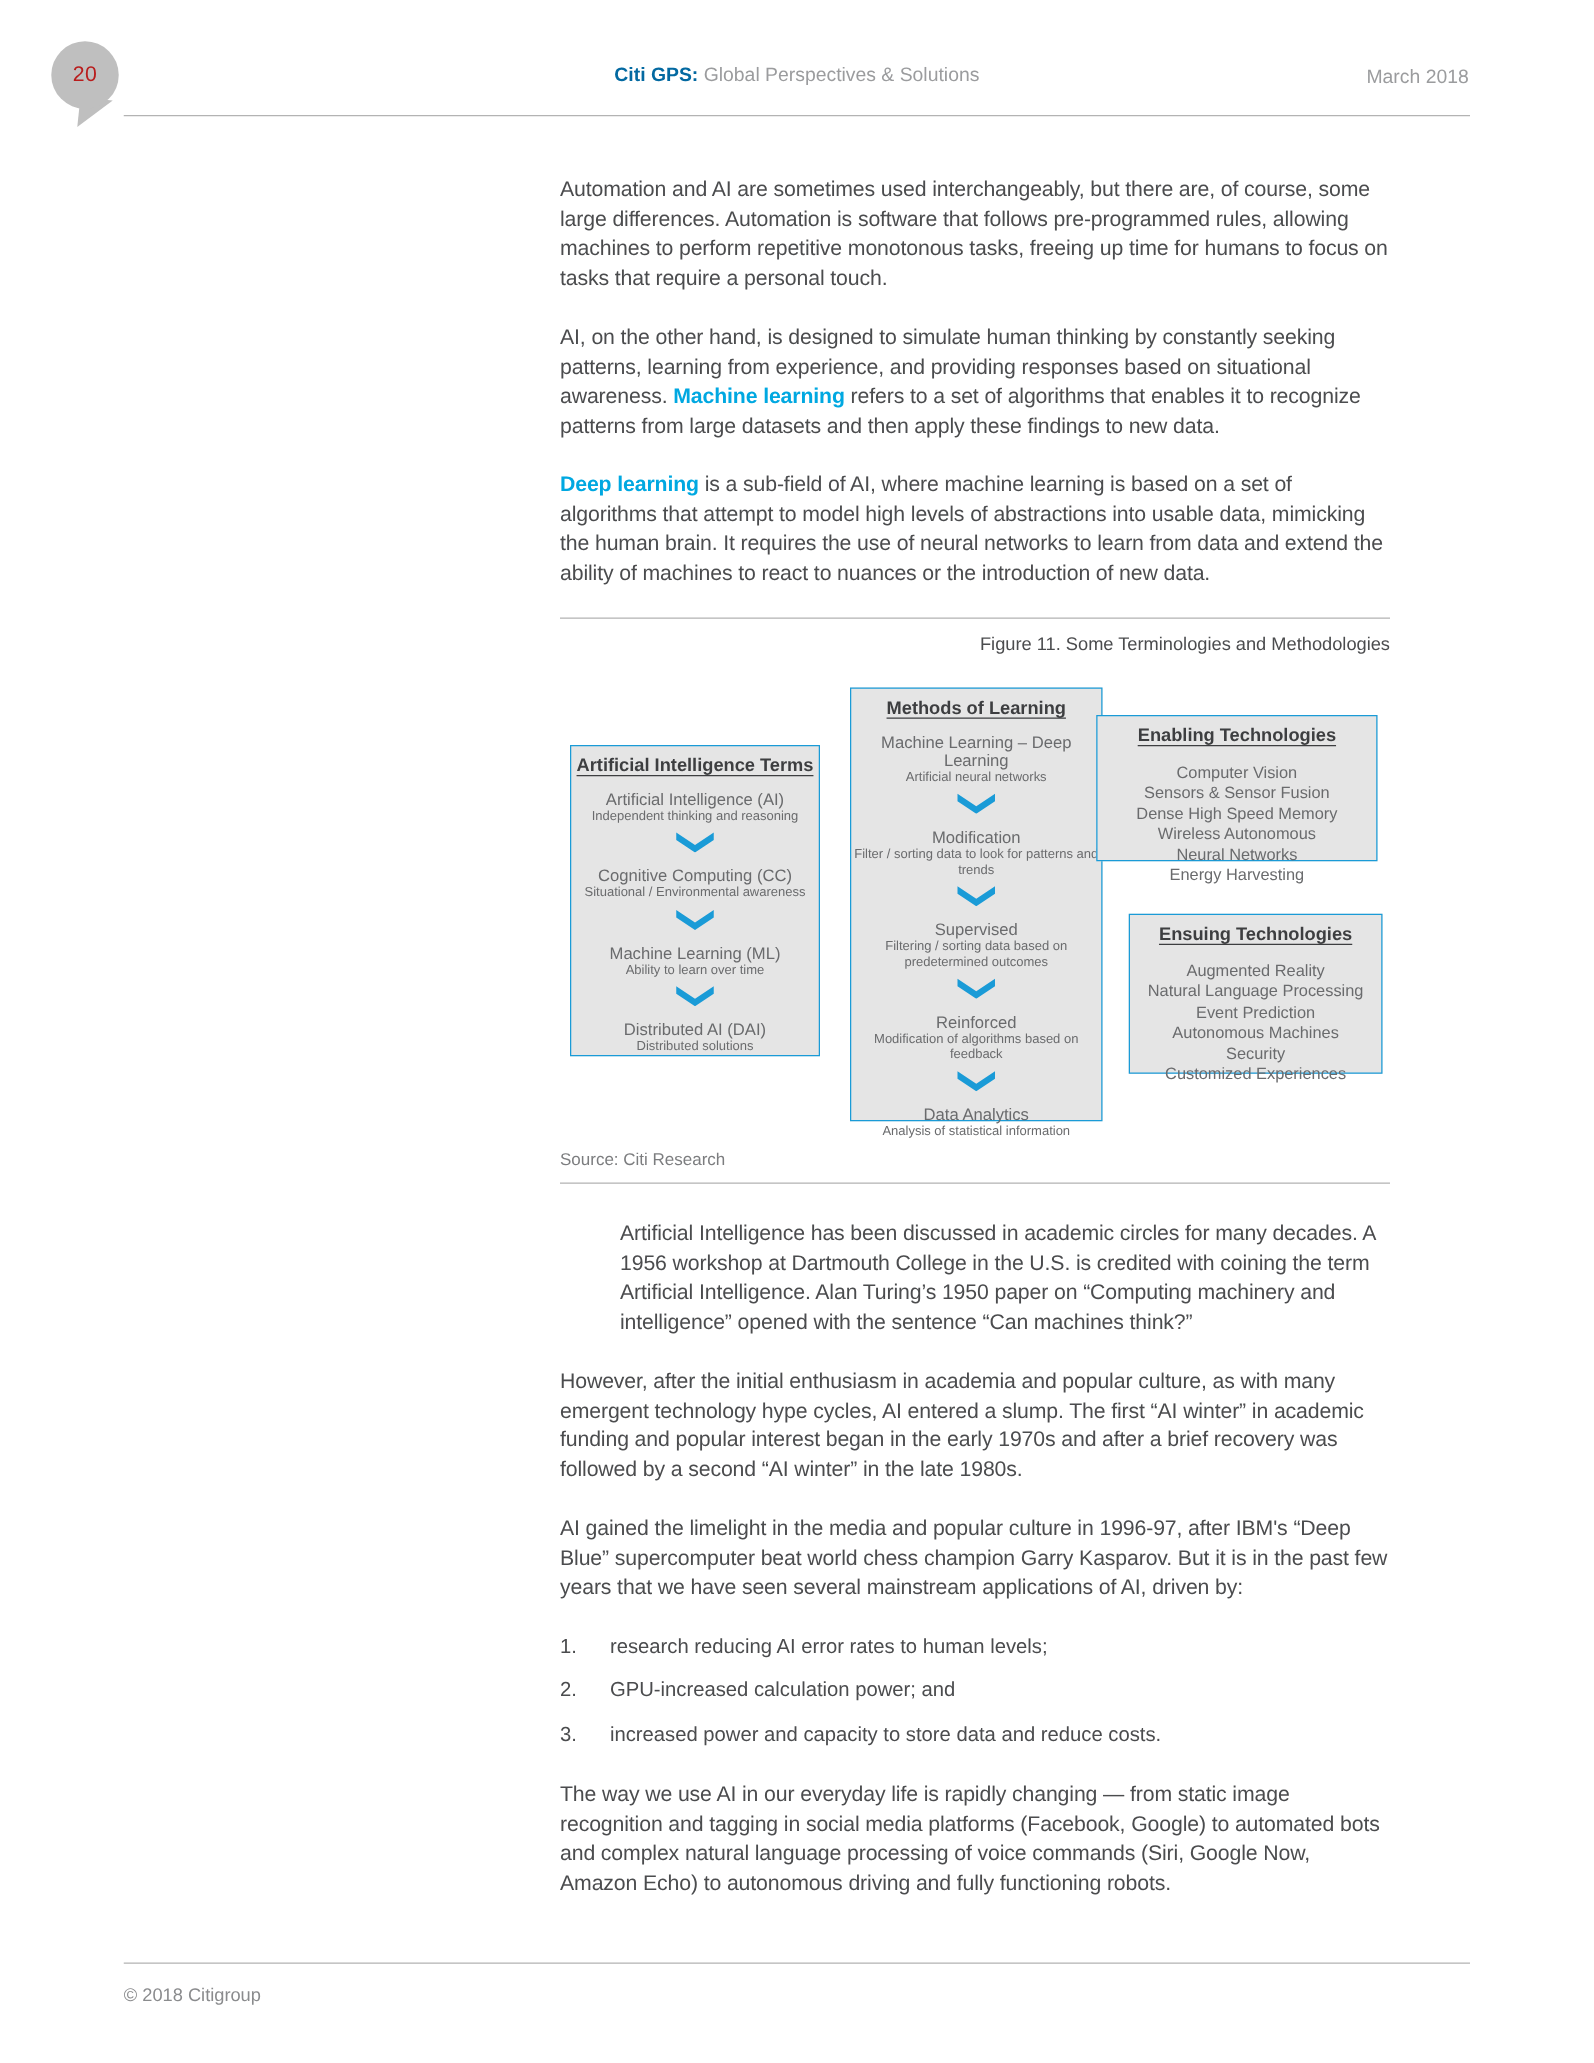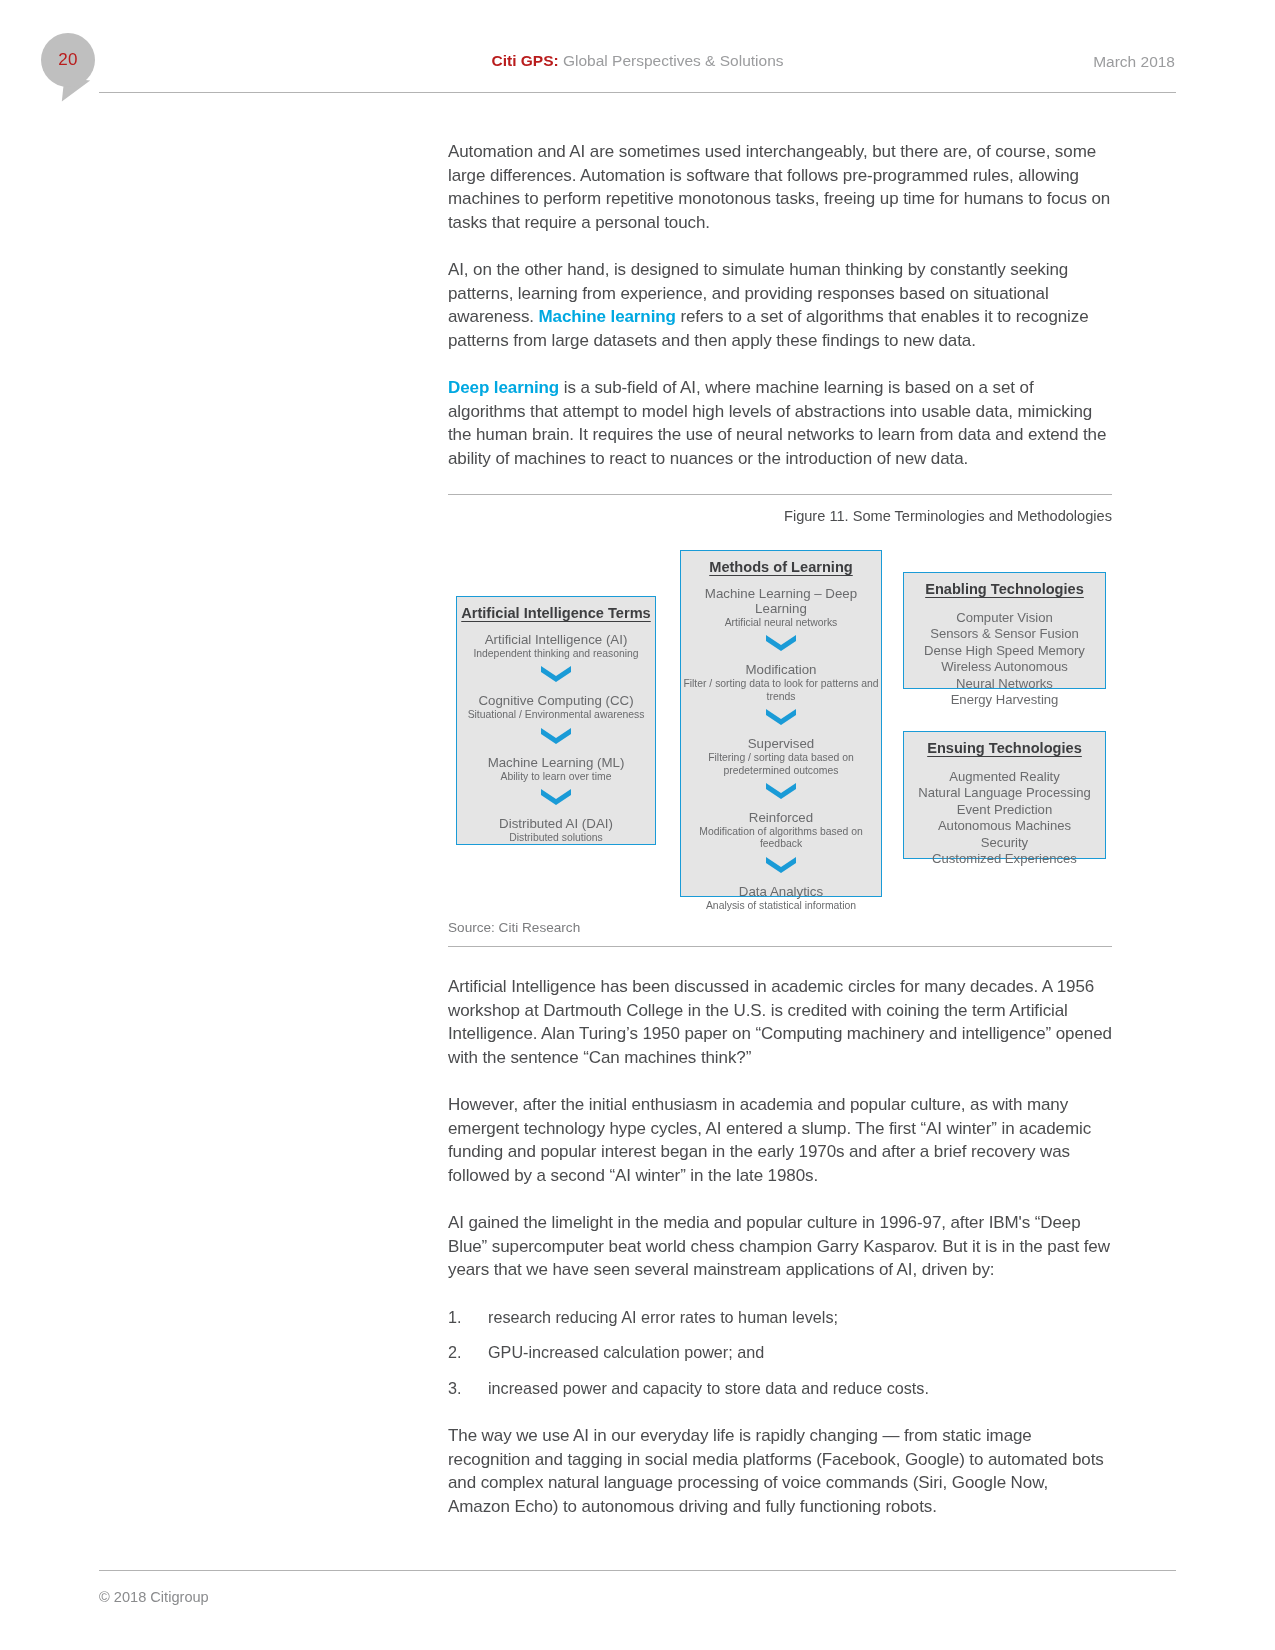--- a/index.html
+++ b/index.html
@@ -43,21 +43,21 @@
     transform: rotate(6deg);
   }
   .header-center {
     position: absolute;
     left: 0; top: 52px;
     width: 1275px;
     text-align: center;
     font-size: 15.5px;
   }
   .hdr-brand {
-    color: #b91c1c;
+    color: #0369a1;
     font-weight: bold;
   }
   .hdr-sub {
     color: #9b9c9e;
   }
   .header-date {
     position: absolute;
     right: 100px; top: 53px;
     font-size: 15.5px;
     color: #9b9c9e;
@@ -151,21 +151,21 @@
   .tlist {
     margin-top: 13px;
     font-size: 13.1px;
     color: #6a6b6d;
     line-height: 16.4px;
   }
 
   
   #box-ai   { left: 8px;   top: 62px;  width: 200px; height: 249px; }
   #box-mol  { left: 232px; top: 16px;  width: 202px; height: 347px; }
-  #box-enab { left: 455px; top: 38px;  width: 203px; height: 117px; }
+  #box-enab { left: 429px; top: 38px;  width: 225px; height: 117px; }
   #box-ensu { left: 455px; top: 197px; width: 203px; height: 128px; }
 
   
   ol.numlist {
     margin: 0 0 24px 0;
     padding: 0;
     list-style: none;
   }
   ol.numlist li {
     font-size: 16.2px;
@@ -324,21 +324,21 @@
           <div>Customized Experiences</div>
         </div>
       </div>
 
     </div>
 
     <div class="fig-source">Source: Citi Research</div>
     <div class="fig-rule-bottom"></div>
   </div>
 
-  <p class="body" style="margin-top:28px;">Artificial Intelligence has been discussed in academic circles for many decades. A 1956 workshop at Dartmouth College in the U.S. is credited with coining the term Artificial Intelligence. Alan Turing’s 1950 paper on “Computing machinery and intelligence” opened with the sentence “Can machines think?”</p>
+  <p class="body" style="margin-top:28px;margin-left:48px;">Artificial Intelligence has been discussed in academic circles for many decades. A 1956 workshop at Dartmouth College in the U.S. is credited with coining the term Artificial Intelligence. Alan Turing’s 1950 paper on “Computing machinery and intelligence” opened with the sentence “Can machines think?”</p>
   <p class="body">However, after the initial enthusiasm in academia and popular culture, as with many emergent technology hype cycles, AI entered a slump. The first “AI winter” in academic funding and popular interest began in the early 1970s and after a brief recovery was followed by a second “AI winter” in the late 1980s.</p>
   <p class="body">AI gained the limelight in the media and popular culture in 1996-97, after IBM's “Deep Blue” supercomputer beat world chess champion Garry Kasparov. But it is in the past few years that we have seen several mainstream applications of AI, driven by:</p>
 
   <ol class="numlist">
     <li>
       <span class="num">1.</span>
       <span>research reducing AI error rates to human levels;</span>
     </li>
     <li>
       <span class="num">2.</span>

